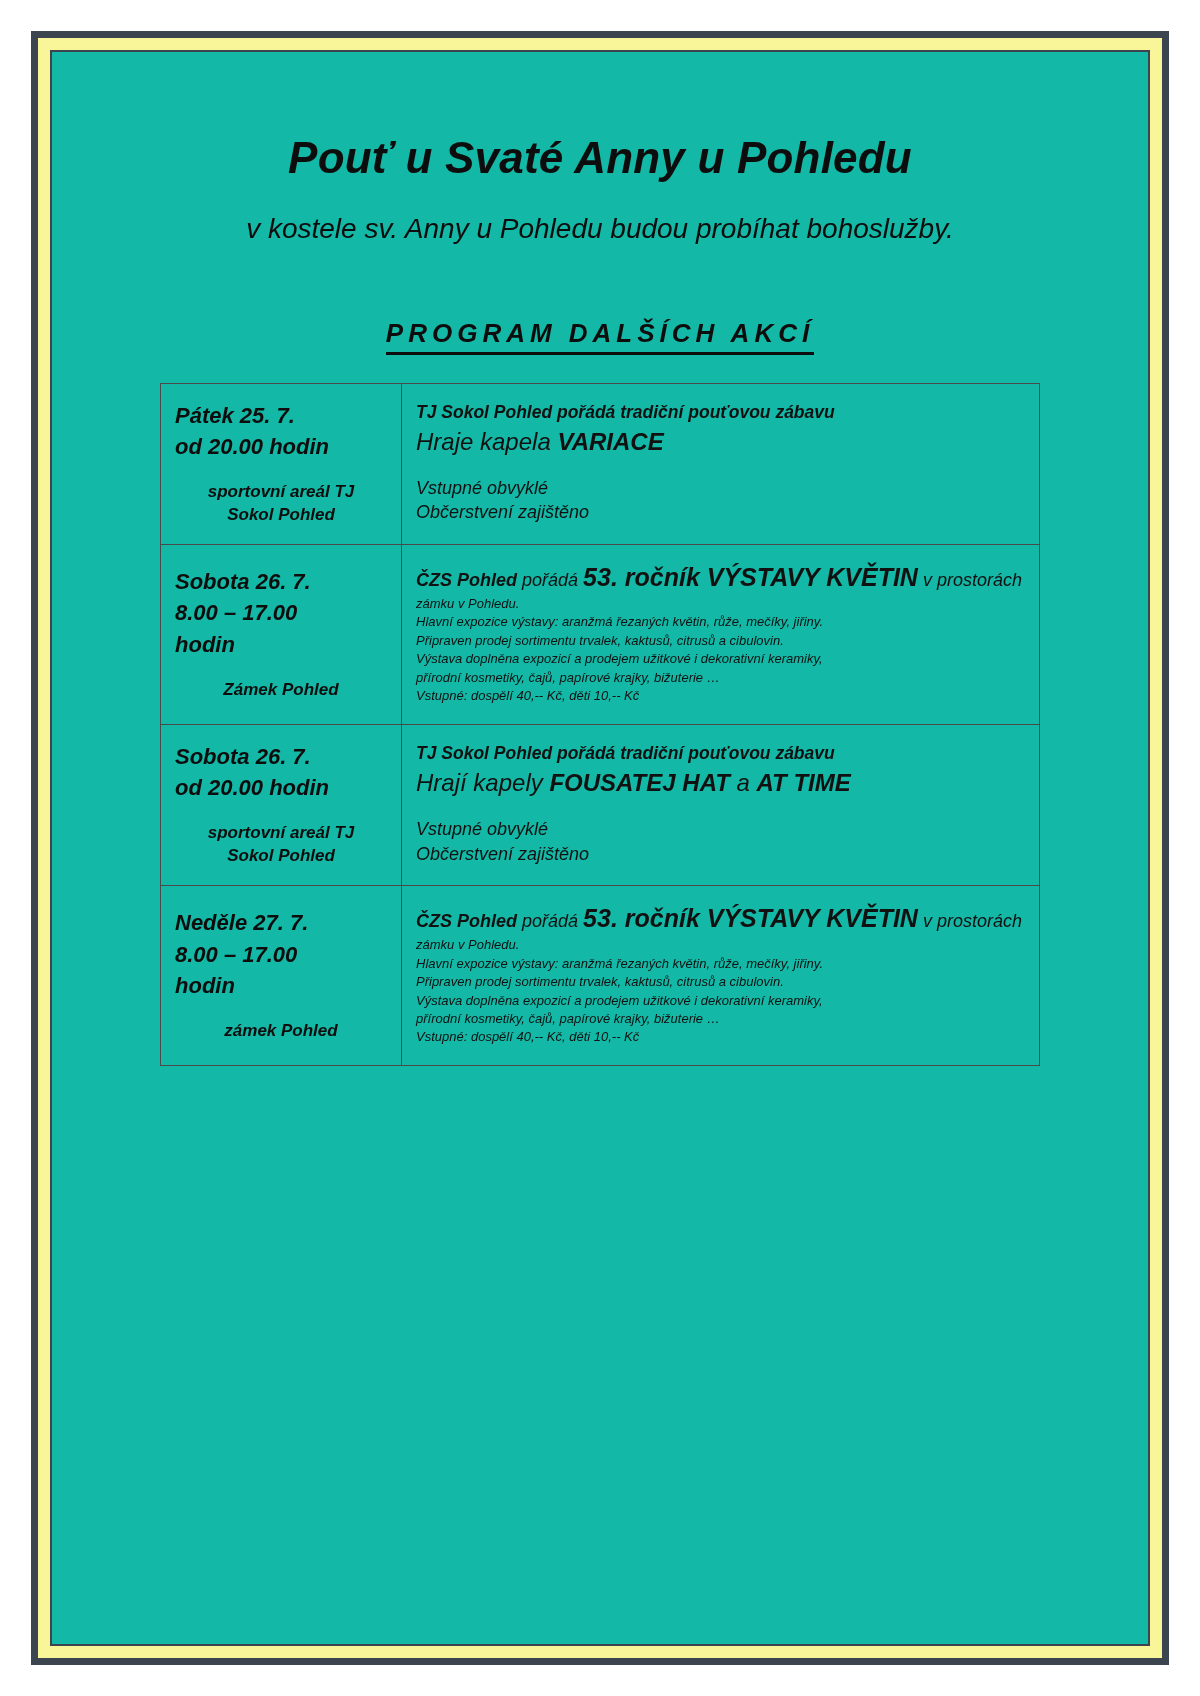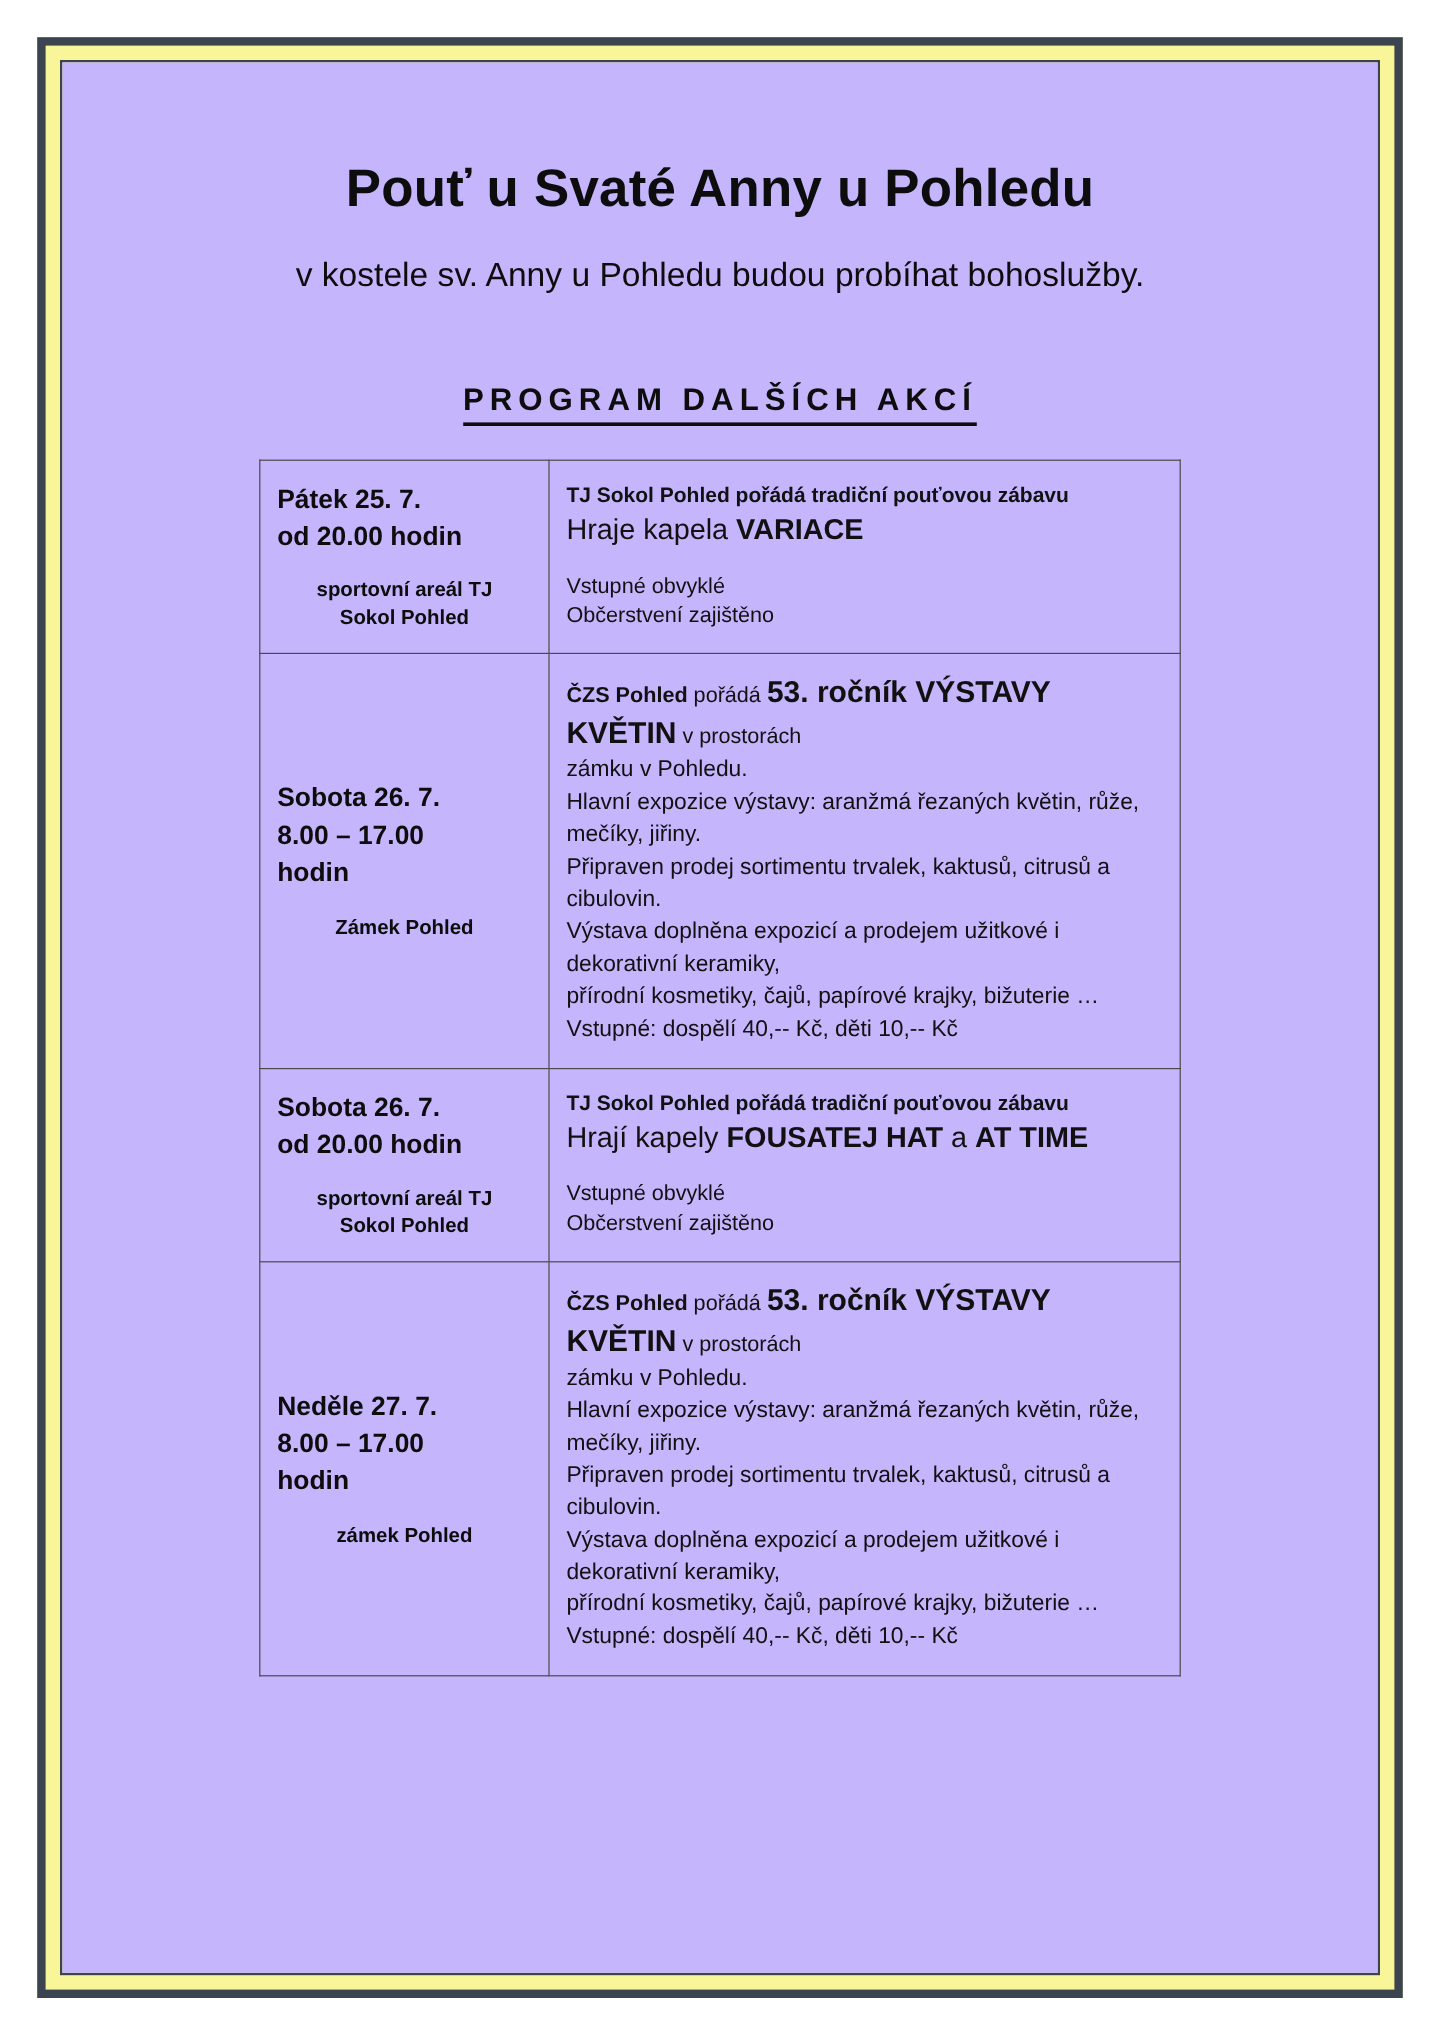--- a/index.html
+++ b/index.html
@@ -32,22 +32,23 @@
     top: 12px;
     right: 12px;
     bottom: 12px;
     box-sizing: border-box;
     border: 2px solid #3c4450;
     background: #fbf79d;
   }
   .sheet {
     position: absolute;
     left: 0; top: 0; right: 0; bottom: 0;
-    background: #c4b5fd;
+    background: #14b8a6;
     padding: 0;
+    font-style: italic;
   }
 
   
   .title-block {
     text-align: center;
     padding-top: 84px;
   }
   .title-line {
     font-size: 44px;
     font-weight: bold;
@@ -73,21 +74,21 @@
     color: #0d0d0d;
   }
   .program-heading span {
     border-bottom: 3px solid #0d0d0d;
     padding-bottom: 4px;
   }
 
   
   .program-table {
     margin: 34px auto 0 auto;
-    width: 768px;
+    width: 880px;
     border-collapse: collapse;
     table-layout: fixed;
   }
   .program-table td {
     border: 1.5px solid #4a4a4a;
     vertical-align: middle;
     padding: 16px 14px 18px 14px;
   }
   .col-when {
     width: 212px;
@@ -131,21 +132,21 @@
   }
   .expo-lead .org {
     font-weight: bold;
     font-size: 18px;
   }
   .expo-lead .big {
     font-weight: bold;
     font-size: 25px;
   }
   .expo-line {
-    font-size: 19px;
+    font-size: 13px;
     line-height: 1.42;
   }
 </style>
 </head>
 <body>
 
 <div class="poster-outer">
   <div class="poster-inner">
     <div class="sheet">
 

